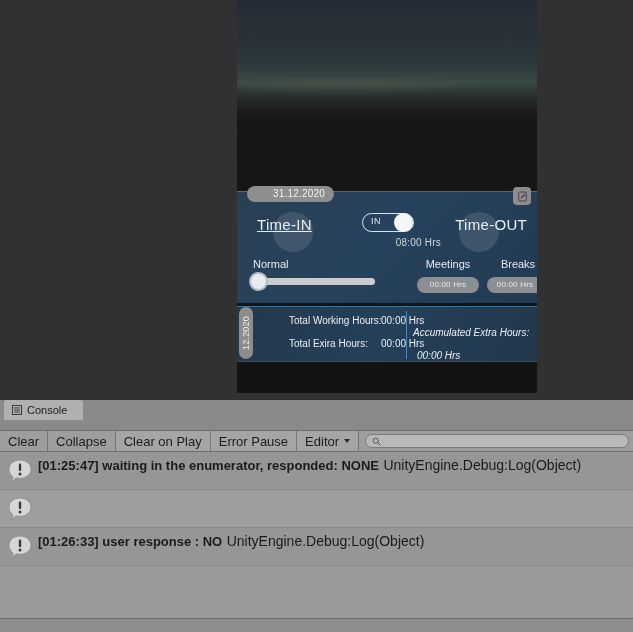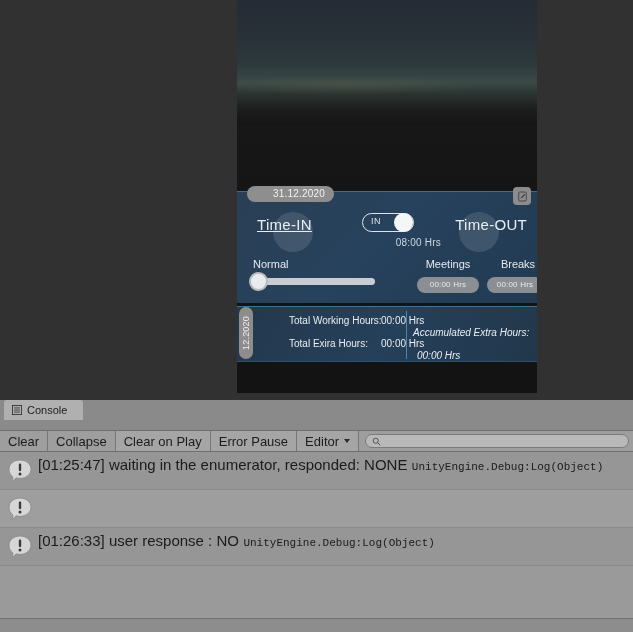--- a/index.html
+++ b/index.html
@@ -265,22 +265,22 @@
     border-bottom: 1px solid #8b8b8b;
   }
   .logrow.alt { background: #9e9e9e; }
   .logrow.base { background: #969696; }
   .logicon {
     width: 28px; height: 28px; flex: 0 0 28px;
     margin-top: 2px; margin-right: 4px;
     display: flex; align-items: center; justify-content: center;
   }
   .logtext { padding-top: 1px; }
-  .logtext .l1 { font-size: 15px; color: #1b1b1b; line-height: 16px; white-space: nowrap;}
-  .logtext .l2 { font-size: 11px; color: #1b1b1b; line-height: 16px; white-space: nowrap; font-family: Liberation Mono, monospace;}
+  .logtext .l1 { font-size: 13px; color: #1b1b1b; line-height: 16px; white-space: nowrap; font-weight: bold;}
+  .logtext .l2 { font-size: 14px; color: #1b1b1b; line-height: 16px; white-space: nowrap;}
 
   .logfill { background: #9a9a9a; height: 52px; }
   .bottom-divider { height: 1px; background: #6f6f6f; }
   .statusbar { background: #8d8d8d; height: 23px; }
 </style>
 </head>
 <body>
 
 <div id="root">
 

